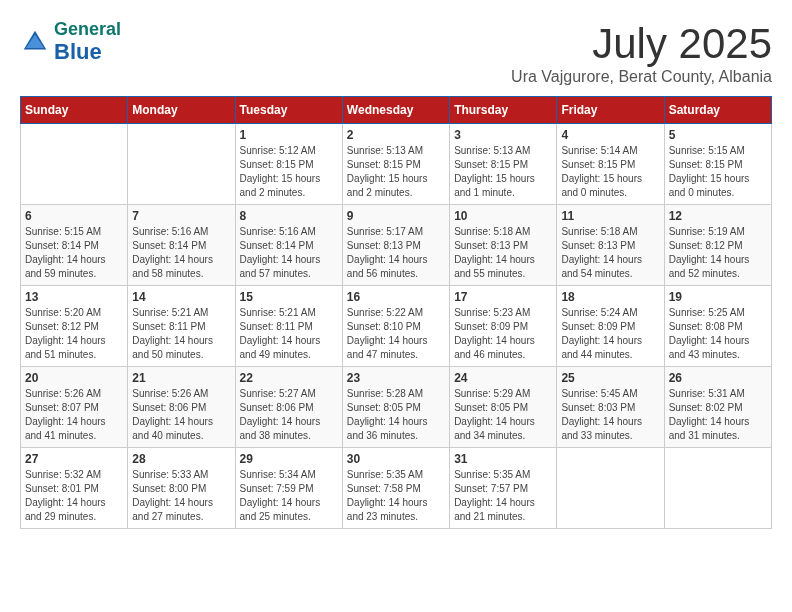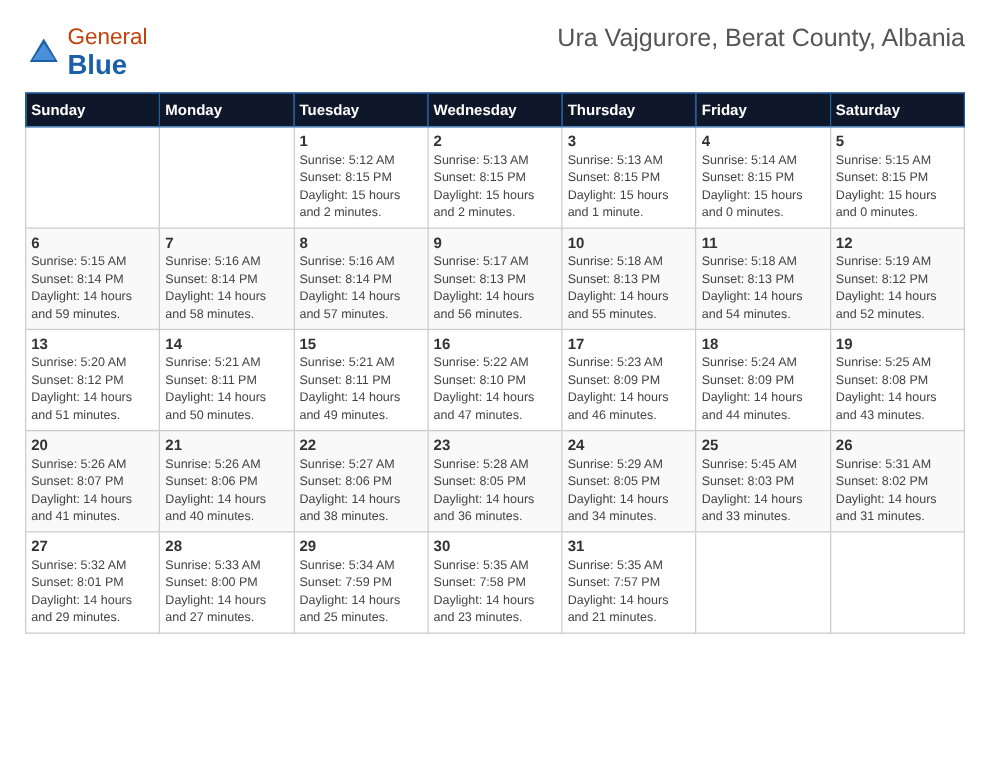--- a/index.html
+++ b/index.html
@@ -20,53 +20,53 @@
       display: flex;
       align-items: center;
     }
     .logo-text {
       display: flex;
       flex-direction: column;
       line-height: 1.1;
     }
     .logo-general {
       font-size: 18px;
-      font-weight: normal;
-      color: #c2410c;
+      font-weight: bold;
+      color: #0f766e;
     }
     .logo-blue {
       font-size: 22px;
       font-weight: bold;
       color: #1a5fa8;
     }
     .logo-icon {
       width: 30px;
       height: 30px;
       margin-right: 4px;
     }
     .title-section {
       text-align: right;
     }
     .month-title {
       font-size: 42px;
       color: #333;
       font-weight: normal;
     }
     .location-title {
-      font-size: 20px;
+      font-size: 16px;
       color: #555;
       text-align: right;
     }
     .calendar {
       width: 100%;
       border-collapse: collapse;
       font-size: 11px;
     }
     .calendar th {
-      background-color: #0f172a;
+      background-color: #b91c1c;
       color: #fff;
       padding: 6px 4px;
       text-align: left;
       font-weight: bold;
       font-size: 12px;
       border: 1px solid #1a5fa8;
     }
     .calendar td {
       border: 1px solid #ccc;
       vertical-align: top;
@@ -101,20 +101,21 @@
     <svg class="logo-icon" viewBox="0 0 40 40">
       <polygon points="20,5 35,30 5,30" fill="#1a5fa8"></polygon>
       <polygon points="20,10 32,28 8,28" fill="#4a90d9"></polygon>
     </svg>
     <div class="logo-text">
       <span class="logo-general">General</span>
       <span class="logo-blue">Blue</span>
     </div>
   </div>
   <div class="title-section">
+    <div class="month-title">July 2025</div>
     <div class="location-title">Ura Vajgurore, Berat County, Albania</div>
   </div>
 </div>
 
 <table class="calendar">
   <thead>
     <tr>
     <th>Sunday</th>
         <th>Monday</th>
         <th>Tuesday</th>

